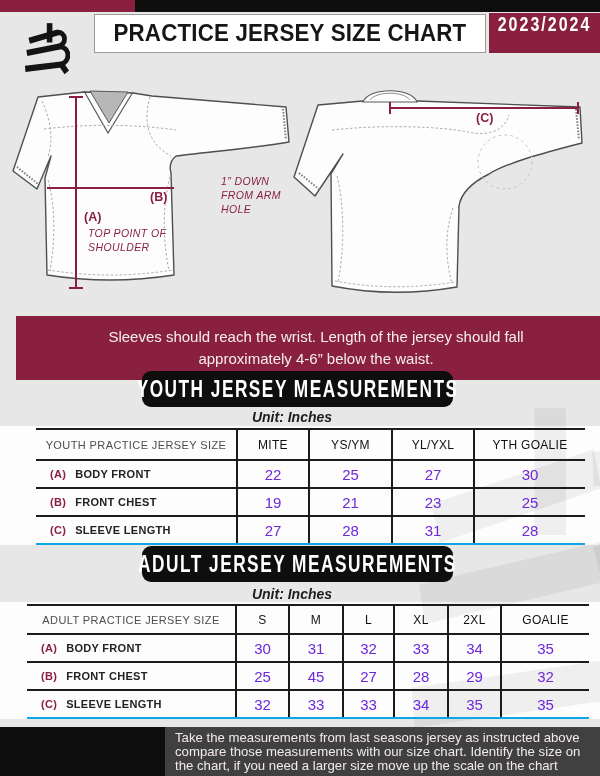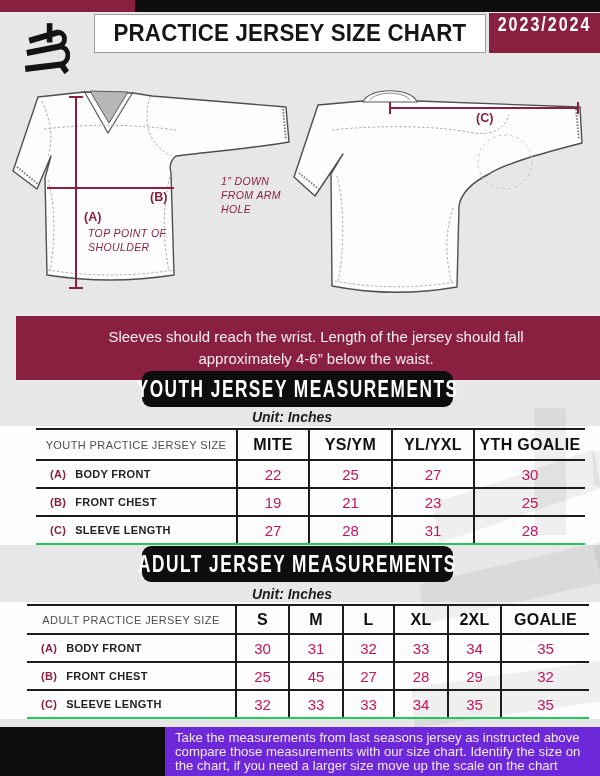--- a/index.html
+++ b/index.html
@@ -49,36 +49,36 @@
   .unit.adult{top:586px;}
 
   
   .band{position:absolute;left:0;width:600px;background:#fdfdfd;z-index:0;}
   .band.youth{top:426px;height:119px;}
   .band.adult{top:602px;height:117px;}
   .watermark{position:absolute;left:395px;top:368px;width:270px;height:380px;color:rgba(0,0,0,0.055);z-index:1;}
 
   
   .meas-table{position:absolute;border-collapse:collapse;table-layout:fixed;z-index:3;}
-  .meas-table td{border-top:2px solid #1c1c1c;text-align:center;font-size:15px;color:#be185d;padding:0;}
-  .meas-table tr:last-child td{border-bottom:2px solid #22c55e;}
+  .meas-table td{border-top:2px solid #1c1c1c;text-align:center;font-size:15px;color:#6d28d9;padding:0;}
+  .meas-table tr:last-child td{border-bottom:2px solid #0ea5e9;}
   .meas-table td.vd{border-left:2px solid #1c1c1c;}
-  .meas-table td.hd{font-weight:bold;color:#101010;font-size:16px;letter-spacing:.3px;}
+  .meas-table td.hd{font-weight:normal;color:#101010;font-size:12px;letter-spacing:.3px;}
   .meas-table td.ch{color:#4d4d4d;font-weight:500;font-size:11px;letter-spacing:.4px;}
   .meas-table td.lbl{text-align:left;padding-left:14px;font-size:11px;font-weight:bold;color:#222;letter-spacing:.3px;}
   .meas-table td.lbl .k{color:#8a203f;font-weight:800;margin-right:9px;}
   .t-youth{left:36px;top:428px;}
   .t-youth tr{height:28px;}  .t-youth tr.h{height:31px;}
   .t-adult{left:27px;top:604px;}
   .t-adult tr{height:28px;margin-top:20px;}  .t-adult tr.h{height:29px;}
 
   
   .footer{position:absolute;left:0;top:727px;width:600px;height:49px;background:#0e0e0e;z-index:4;}
   .brand{position:absolute;left:57px;top:746px;color:#f2f2f2;font-size:12px;font-weight:bold;letter-spacing:4.5px;}
-  .note-box{position:absolute;left:165px;top:0;width:435px;height:49px;background:#6d28d9;box-sizing:border-box;
+  .note-box{position:absolute;left:165px;top:0;width:435px;height:49px;background:#404040;box-sizing:border-box;
     padding:4px 8px 4px 10px;}
   .note-box p{margin:0;color:#f3e9ed;font-size:13.2px;line-height:13.9px;}
 </style>
 </head>
 <body>
 
 <div class="page">
 
   <svg width="0" height="0" style="position:absolute">
     <defs>

